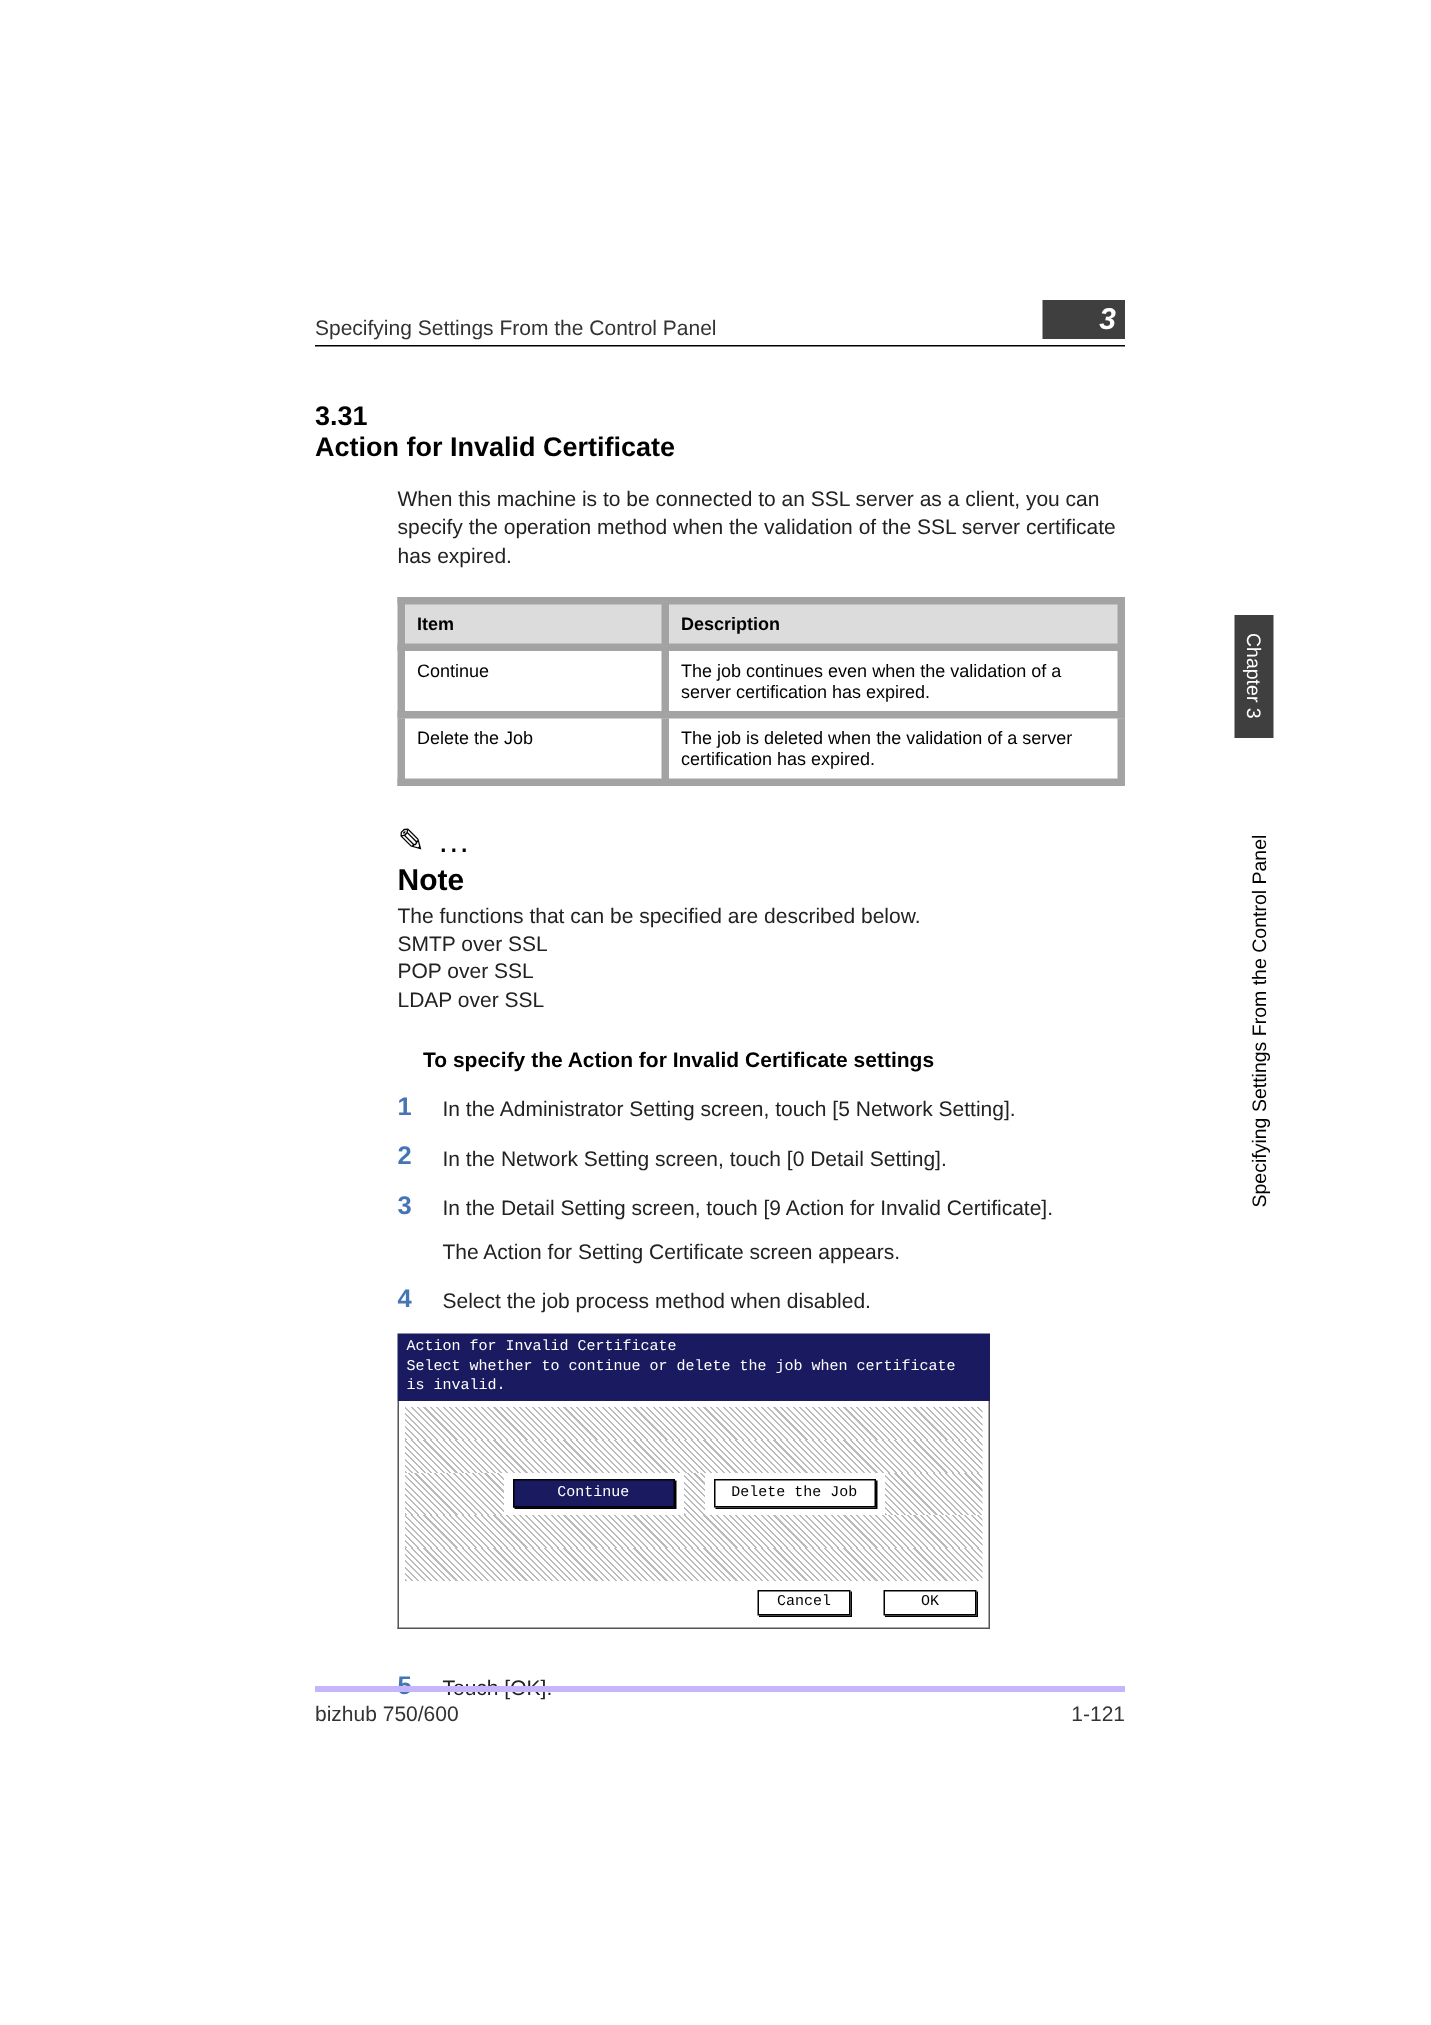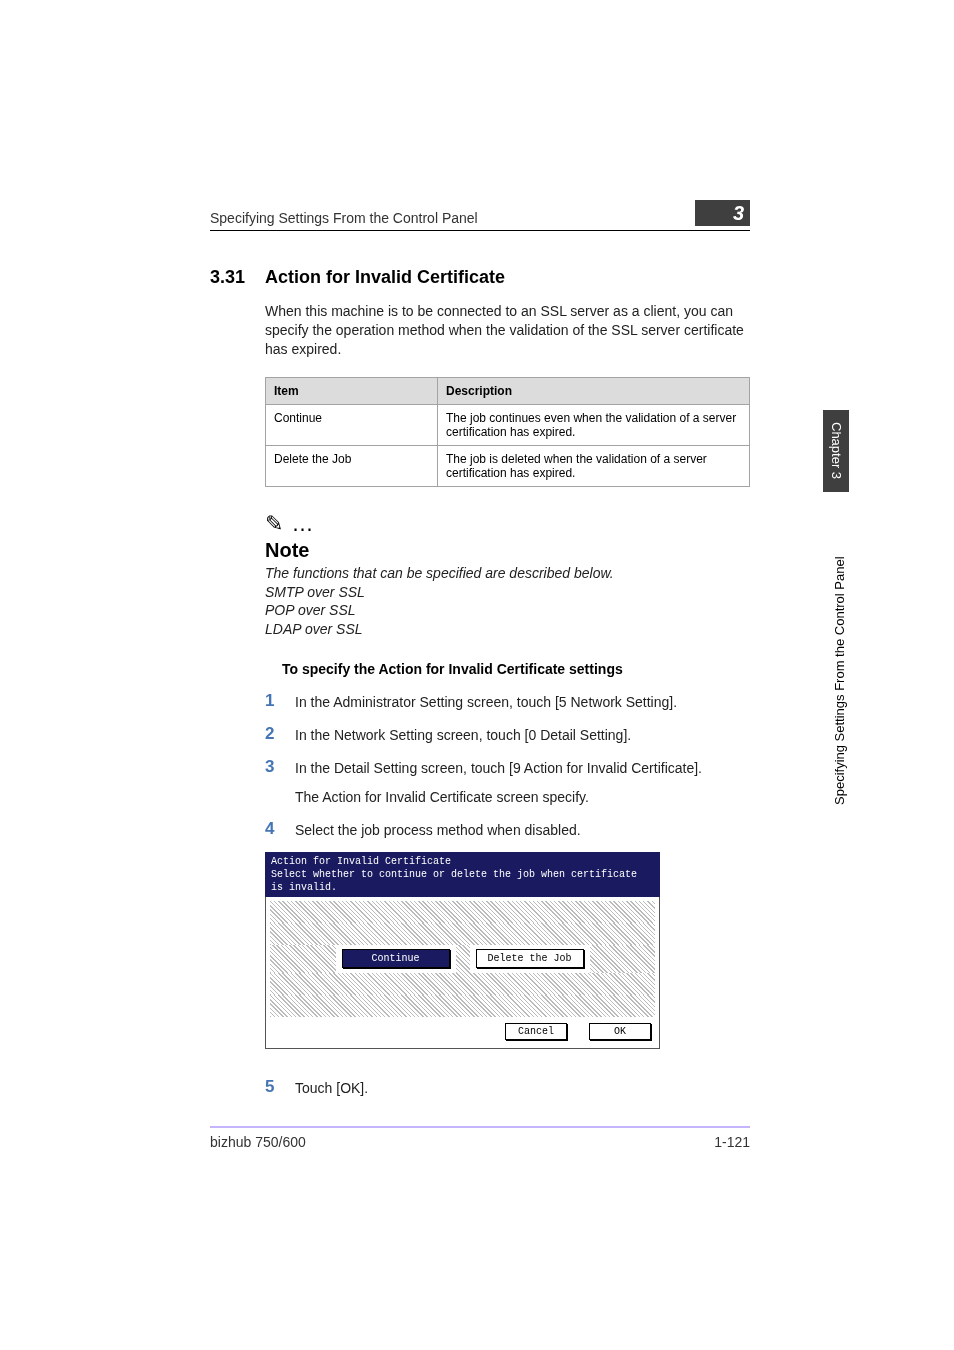--- a/index.html
+++ b/index.html
@@ -39,20 +39,21 @@
     font-weight: bold;
     font-style: italic;
     text-align: right;
     padding-right: 6px;
     line-height: 26px;
     box-sizing: border-box;
   }
   .section-row {
     display: flex;
     margin-bottom: 14px;
+    flex-direction: column;
   }
   .section-num {
     width: 55px;
     font-size: 18px;
     font-weight: bold;
     flex-shrink: 0;
   }
   .section-title {
     font-size: 18px;
     font-weight: bold;
@@ -65,21 +66,21 @@
     color: #222;
   }
   .tbl {
     margin-left: 55px;
     width: 485px;
     border-collapse: collapse;
     font-size: 12px;
     margin-bottom: 24px;
   }
   .tbl th, .tbl td {
-    border: 1px solid #a3a3a3;
+    border: 5px solid #a3a3a3;
     padding: 6px 8px;
     text-align: left;
     vertical-align: top;
   }
   .tbl th {
     background: #dcdcdc;
     font-weight: bold;
   }
   .tbl td.col1 { width: 155px; }
   .note-icon {
@@ -89,21 +90,20 @@
     margin-bottom: 2px;
   }
   .note-heading {
     margin-left: 55px;
     font-weight: bold;
     font-size: 20px;
     margin-bottom: 2px;
   }
   .note-body {
     margin-left: 55px;
-    font-style: italic;
     font-size: 14px;
     line-height: 1.35;
     margin-bottom: 22px;
     color: #222;
   }
   .subhead {
     margin-left: 72px;
     font-weight: bold;
     font-size: 14px;
     margin-bottom: 14px;
@@ -215,21 +215,21 @@
     writing-mode: vertical-rl;
     transform: rotate(180deg);
     height: 300px;
     text-align: left;
   }
   .page-footer {
     position: absolute;
     bottom: 200px;
     left: 210px;
     width: 540px;
-    border-top: 2px solid #c4b5fd;
+    border-top: 4px solid #c4b5fd;
     padding-top: 6px;
     display: flex;
     justify-content: space-between;
     font-size: 14px;
     color: #333;
   }
 </style>
 </head>
 <body>
 
@@ -279,21 +279,21 @@
     <div class="step-text">In the Administrator Setting screen, touch [5 Network Setting].</div>
   </div>
   <div class="step">
     <div class="step-num">2</div>
     <div class="step-text">In the Network Setting screen, touch [0 Detail Setting].</div>
   </div>
   <div class="step">
     <div class="step-num">3</div>
     <div class="step-text">
       <span>In the Detail Setting screen, touch [9 Action for Invalid Certificate].</span>
-      <div class="step-para2">The Action for Invalid Certificate screen specify.</div>
+      <div class="step-para2">The Action for Setting Certificate screen appears.</div>
     </div>
   </div>
   <div class="step">
     <div class="step-num">4</div>
     <div class="step-text">Select the job process method when disabled.</div>
   </div>
 
   <div class="screen">
     <div class="screen-header">
       <div>Action for Invalid Certificate</div>

